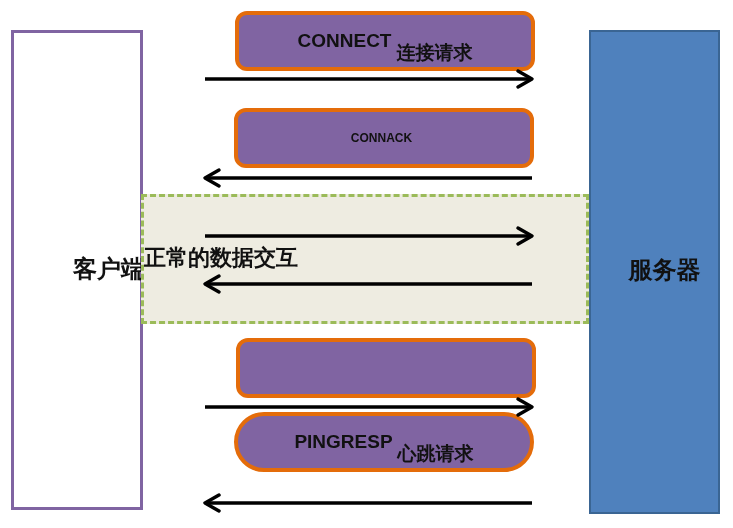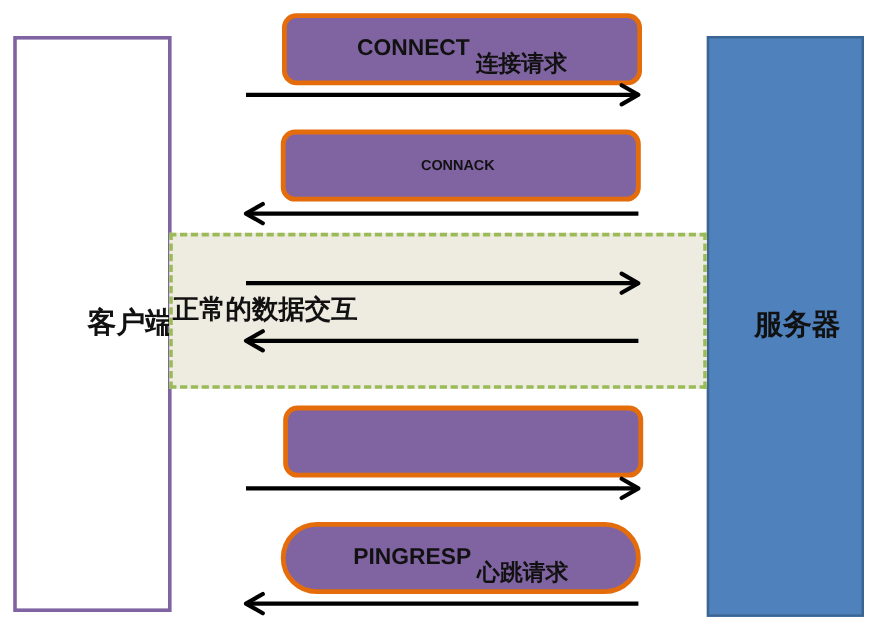--- a/index.html
+++ b/index.html
@@ -45,21 +45,21 @@
   <span class="desc">连接请求</span>
 </div>
 
 <div class="msg-box" style="left:234px; top:108px;">
   <span class="code" style="font-size:12px;">CONNACK</span>
 </div>
 
 <div class="msg-box" style="left:236px; top:338px;">
 </div>
 
-<div class="msg-box" style="left:234px; top:435px;border-radius:30px;">
+<div class="msg-box" style="left:234px; top:412px;border-radius:30px;">
   <span class="code">PINGRESP</span>
   <span class="desc">心跳请求</span>
 </div>
 
 <svg class="arrows" width="733" height="528">
   <g id="arrow-group">
       <g>
         <line x1="205" x2="532" y1="79" y2="79" stroke="#000000" stroke-width="3.5"></line>
         <polyline points="518,71 532,79 518,87" fill="none" stroke="#000000" stroke-width="3.5" stroke-linecap="round" stroke-linejoin="round"></polyline>
       </g>

